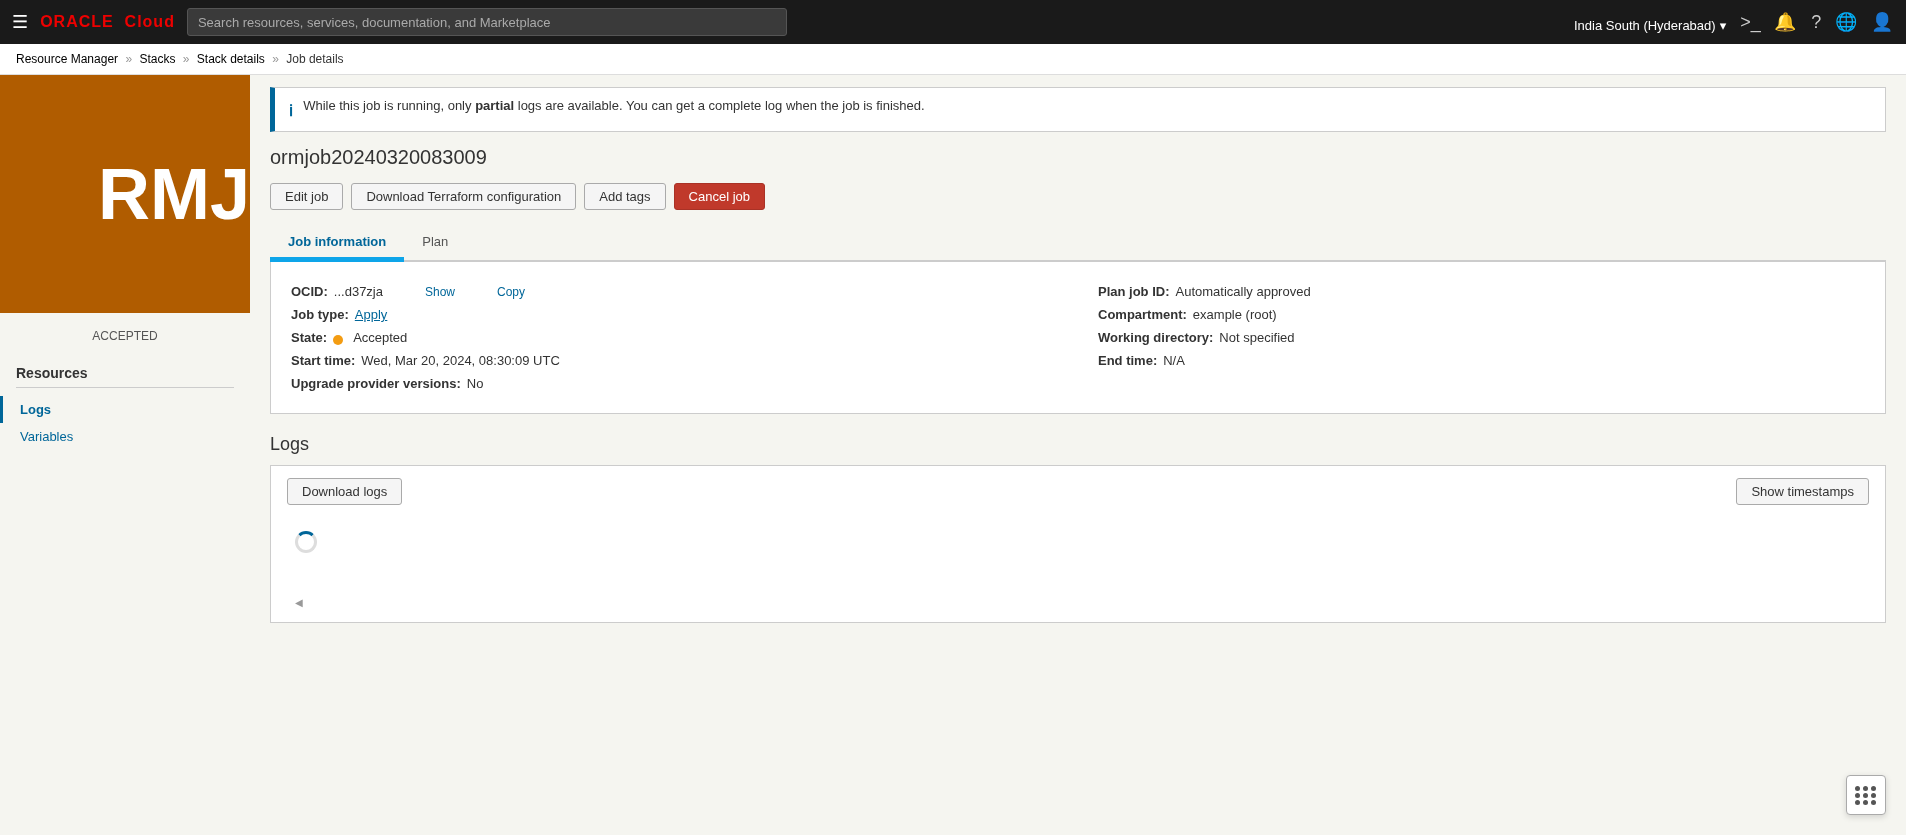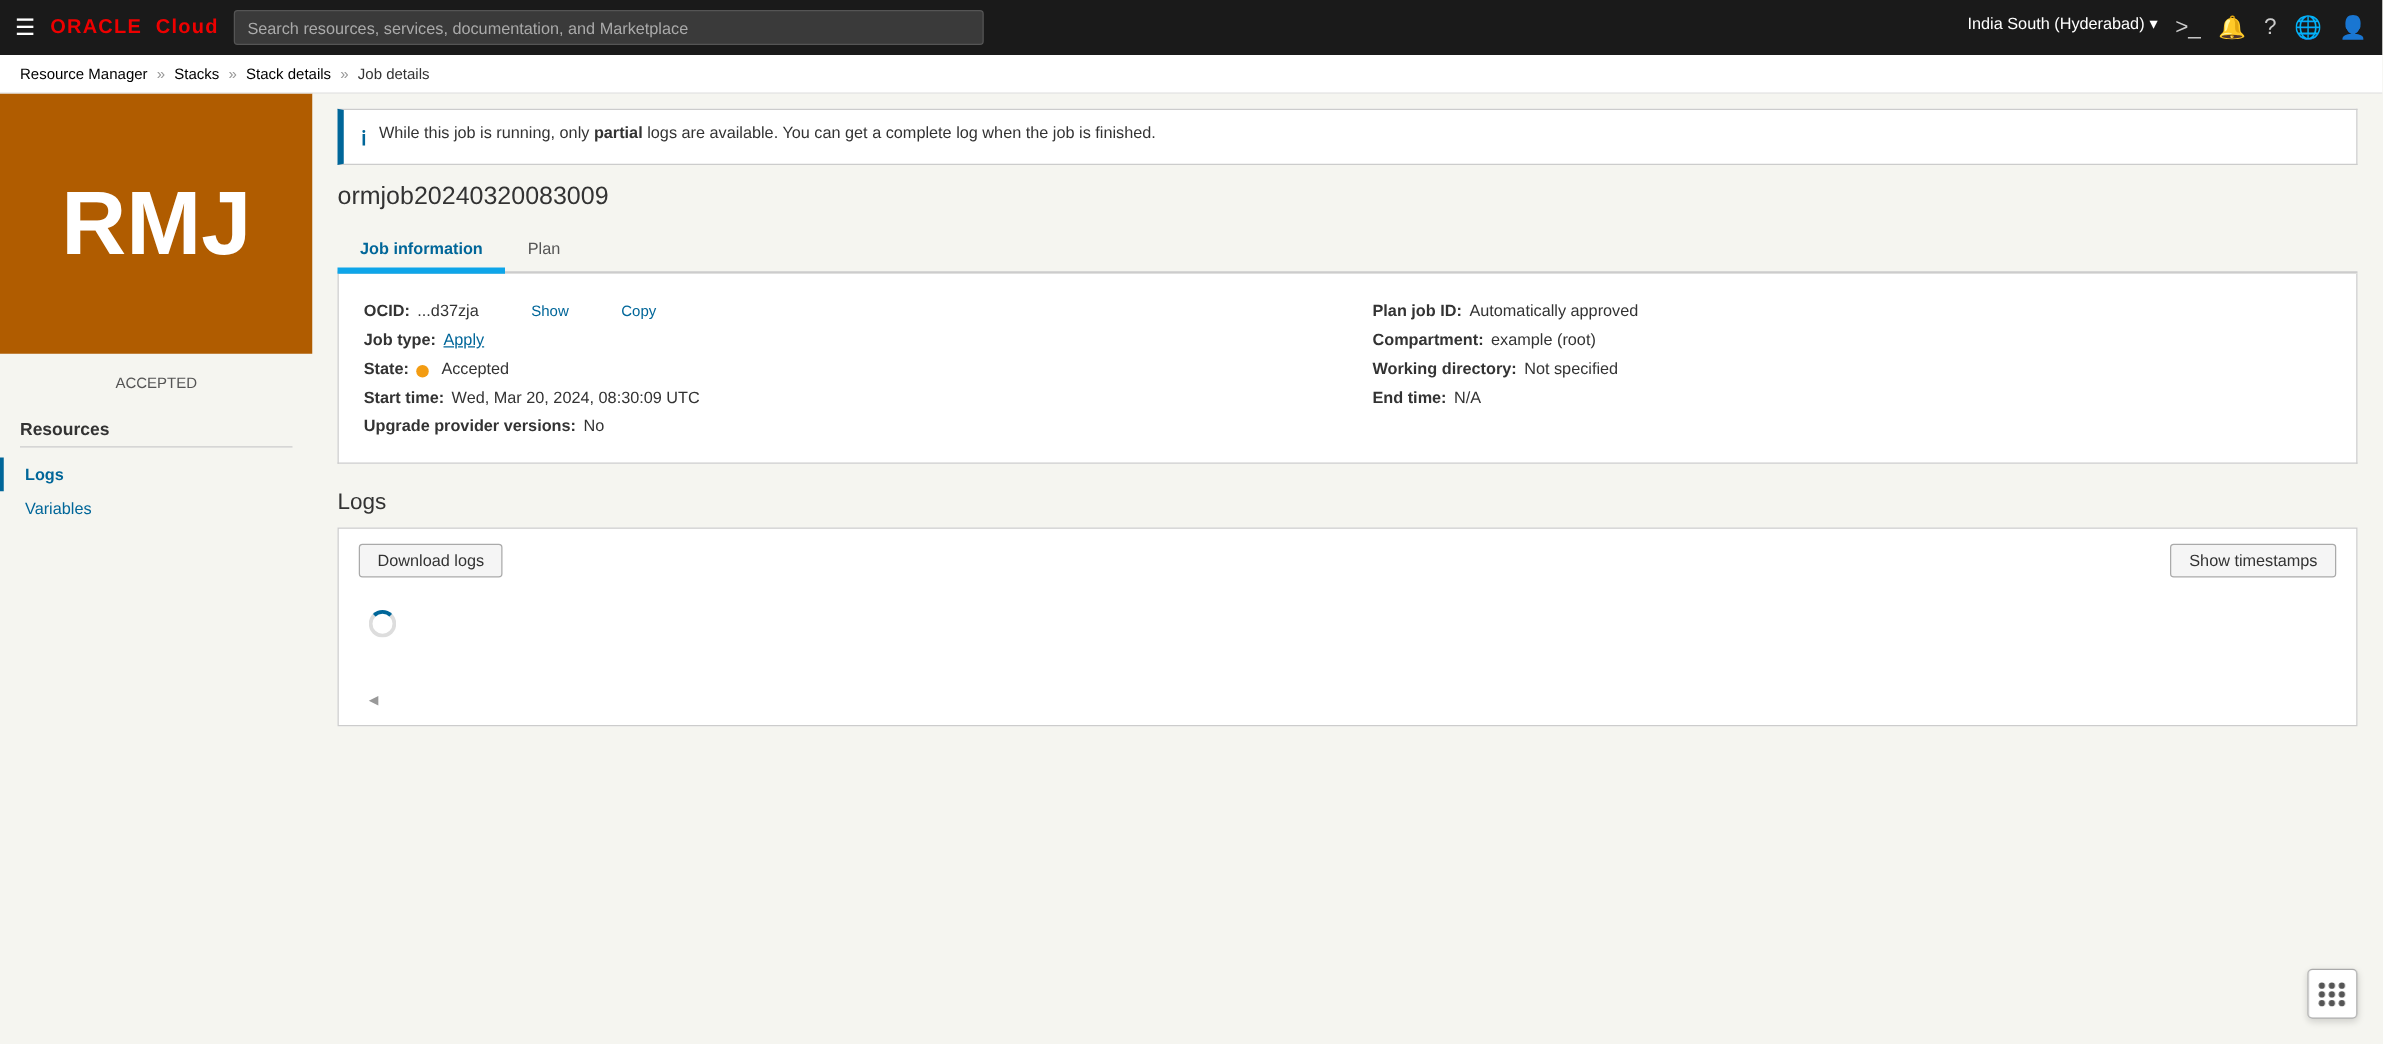--- a/index.html
+++ b/index.html
@@ -36,21 +36,21 @@
       padding: 0 10px;
       color: #ccc;
       font-size: 13px;
       outline: none;
       max-width: 600px;
     }
     .topnav-search::placeholder { color: #aaa; }
     .topnav-right {
       margin-left: auto;
       display: flex;
-      align-items: flex-start;
+      align-items: flex-end;
       gap: 14px;
       color: #fff;
     }
     .topnav-region {
       font-size: 13px;
       color: #fff;
       display: flex;
       align-items: center;
       gap: 4px;
     }
@@ -80,24 +80,24 @@
 
     
     .sidebar {
       width: 250px;
       min-width: 250px;
       background: #f5f5f0;
       padding: 0;
     }
     .sidebar-logo-area {
       background: #b05c00;
-      height: 208px;
+      height: 238px;
       display: flex;
       flex-direction: column;
-      align-items: center;
+      align-items: flex-end;
       justify-content: center;
     }
     .sidebar-logo-text {
       color: #fff;
       font-size: 72px;
       font-weight: bold;
       line-height: 1;
     }
     .sidebar-status {
       margin-top: 10px;
@@ -379,20 +379,26 @@
 
     <div class="info-banner">
       <span class="info-banner-icon">ℹ</span>
       <span>
         <span>While this job is running, only </span><strong>partial</strong><span> logs are available. You can get a complete log when the job is finished.</span>
       </span>
     </div>
 
     <h1 class="page-title">ormjob20240320083009</h1>
 
+    <div class="toolbar">
+      <button class="btn">Edit job</button>
+      <button class="btn">Download Terraform configuration</button>
+      <button class="btn">Add tags</button>
+      <button class="btn btn-danger">Cancel job</button>
+    </div>
 
     <div class="tabs">
       <div class="tab active">Job information</div>
       <div class="tab">Plan</div>
     </div>
 
     <div class="tab-panel">
       <div class="info-grid">
 
         <div>

